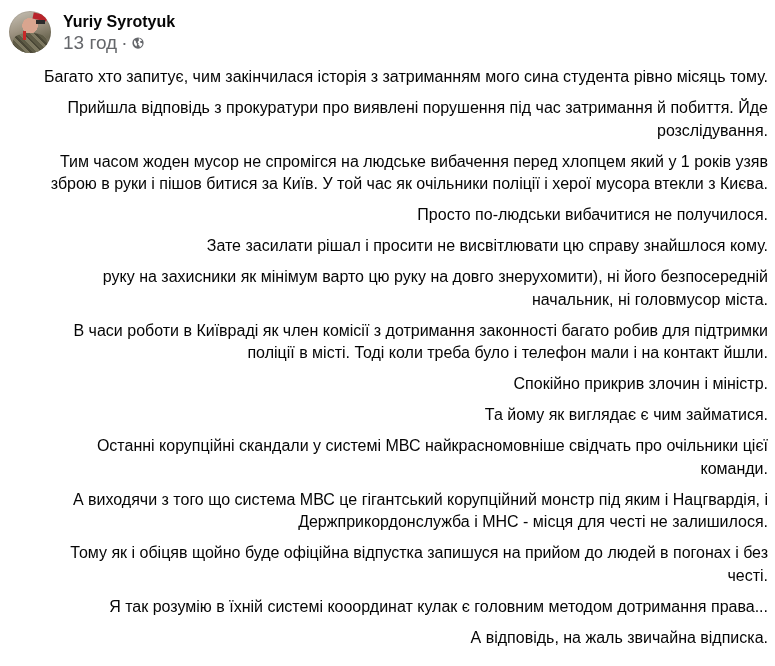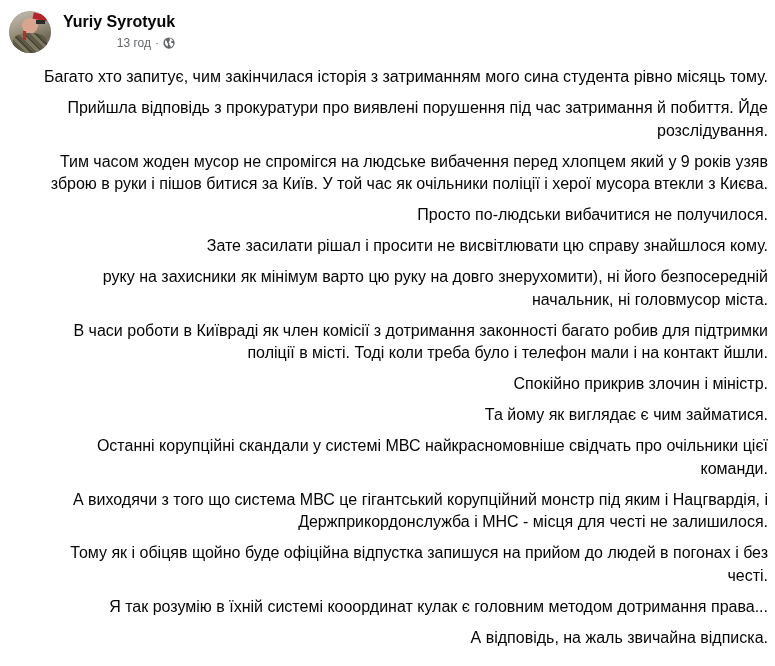--- a/index.html
+++ b/index.html
@@ -71,24 +71,23 @@
     font-weight: bold;
     font-size: 16px;
     line-height: 20px;
     color: #050505;
     display: block;
   }
   .sub {
     display: flex;
     align-items: center;
     margin-top: 2px;
-    font-size: 12px;
+    font-size: 19px;
     line-height: 18px;
     color: #65676b;
-    justify-content: flex-end;
   }
   .sub .dot {
     margin: 0 4px;
   }
   .globe {
     width: 12px;
     height: 12px;
     display: inline-block;
   }
   .content {
@@ -136,21 +135,21 @@
 
   <div class="content">
     <p class="para">
       <span class="line">Багато хто запитує, чим закінчилася історія з затриманням мого сина студента рівно місяць тому.</span>
     </p>
     <p class="para">
       <span class="line">Прийшла відповідь з прокуратури про виявлені порушення під час затримання й побиття. Йде</span>
       <span class="line">розслідування.</span>
     </p>
     <p class="para">
-      <span class="line">Тим часом жоден мусор не спромігся на людське вибачення перед хлопцем який у 9 років узяв</span>
+      <span class="line">Тим часом жоден мусор не спромігся на людське вибачення перед хлопцем який у 1 років узяв</span>
       <span class="line">зброю в руки і пішов битися за Київ. У той час як очільники поліції і херої мусора втекли з Києва.</span>
     </p>
     <p class="para">
       <span class="line">Просто по-людськи вибачитися не получилося.</span>
     </p>
     <p class="para">
       <span class="line">Зате засилати рішал і просити не висвітлювати цю справу знайшлося кому.</span>
     </p>
     <p class="para">
       <span class="line">руку на захисники як мінімум варто цю руку на довго знерухомити), ні його безпосередній</span>

